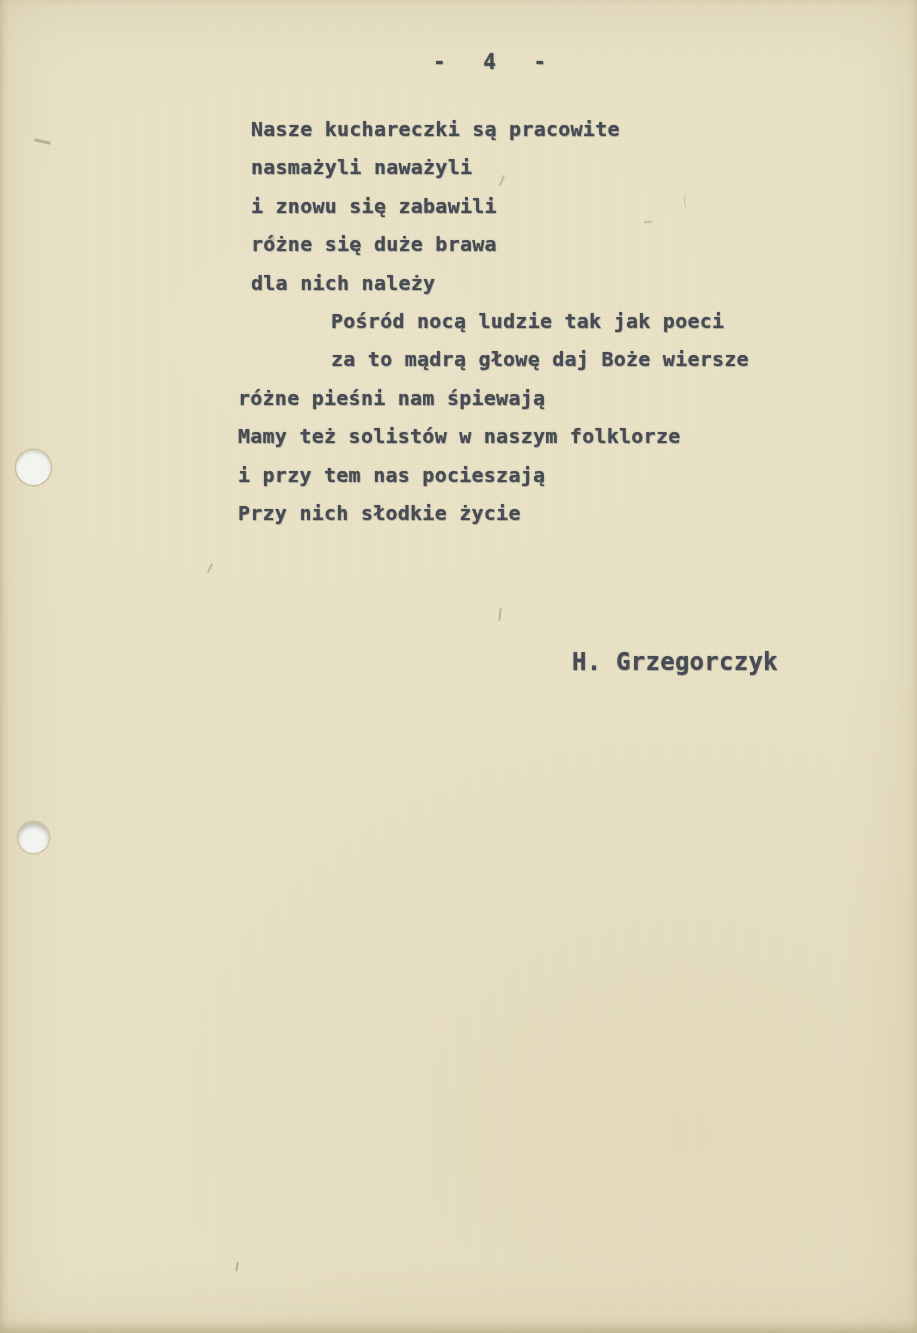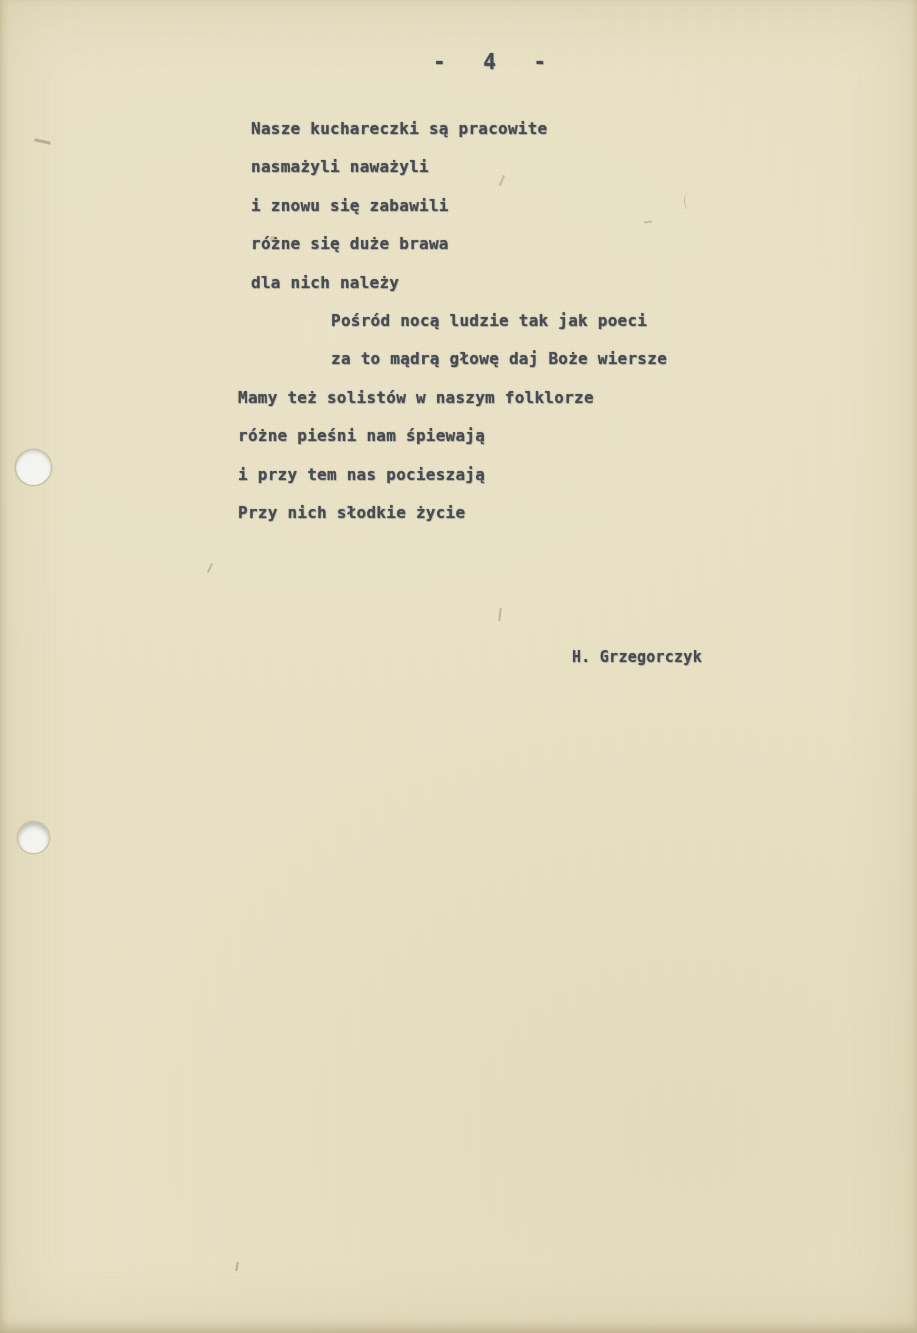--- a/index.html
+++ b/index.html
@@ -45,31 +45,31 @@
   }
   .poem {
     position: absolute;
     top: 110px;
     left: 0;
     width: 100%;
   }
   .ln {
     height: 38.4px;
     line-height: 38.4px;
-    font-size: 16px;
+    font-size: 20px;
     letter-spacing: 0.25px;
   }
   .ind-a { margin-left: 251px; }
   .ind-b { margin-left: 331px; }
   .ind-c { margin-left: 238px; }
   .signature {
     position: absolute;
     top: 648px;
     left: 572px;
-    font-size: 15px;
+    font-size: 24px;
     letter-spacing: 0.25px;
   }
   .hole {
     position: absolute;
     border-radius: 50%;
     background: #f3f3ef;
   }
   .hole-top {
     left: 16px;
     top: 450px;
@@ -110,22 +110,22 @@
   <div class="page-number ink">- 4 -</div>
 
   <div class="poem">
     <div class="ln ink ind-a">Nasze kuchareczki są pracowite</div>
     <div class="ln ink ind-a">nasmażyli naważyli</div>
     <div class="ln ink ind-a">i znowu się zabawili</div>
     <div class="ln ink ind-a">różne się duże brawa</div>
     <div class="ln ink ind-a">dla nich należy</div>
     <div class="ln ink ind-b">Pośród nocą ludzie tak jak poeci</div>
     <div class="ln ink ind-b">za to mądrą głowę daj Boże wiersze</div>
+    <div class="ln ink ind-c">różne pieśni nam śpiewają</div>
     <div class="ln ink ind-c">Mamy też solistów w naszym folklorze</div>
-    <div class="ln ink ind-c">różne pieśni nam śpiewają</div>
     <div class="ln ink ind-c">i przy tem nas pocieszają</div>
     <div class="ln ink ind-c">Przy nich słodkie życie</div>
   </div>
 
   <div class="signature ink">H. Grzegorczyk</div>
 
   <div class="hole hole-top"></div>
   <div class="hole hole-bottom"></div>
 
   <div class="artifact a-dash"></div>

